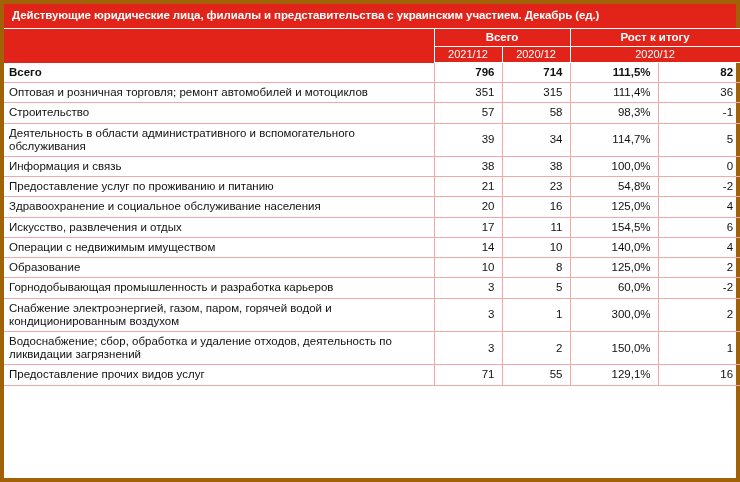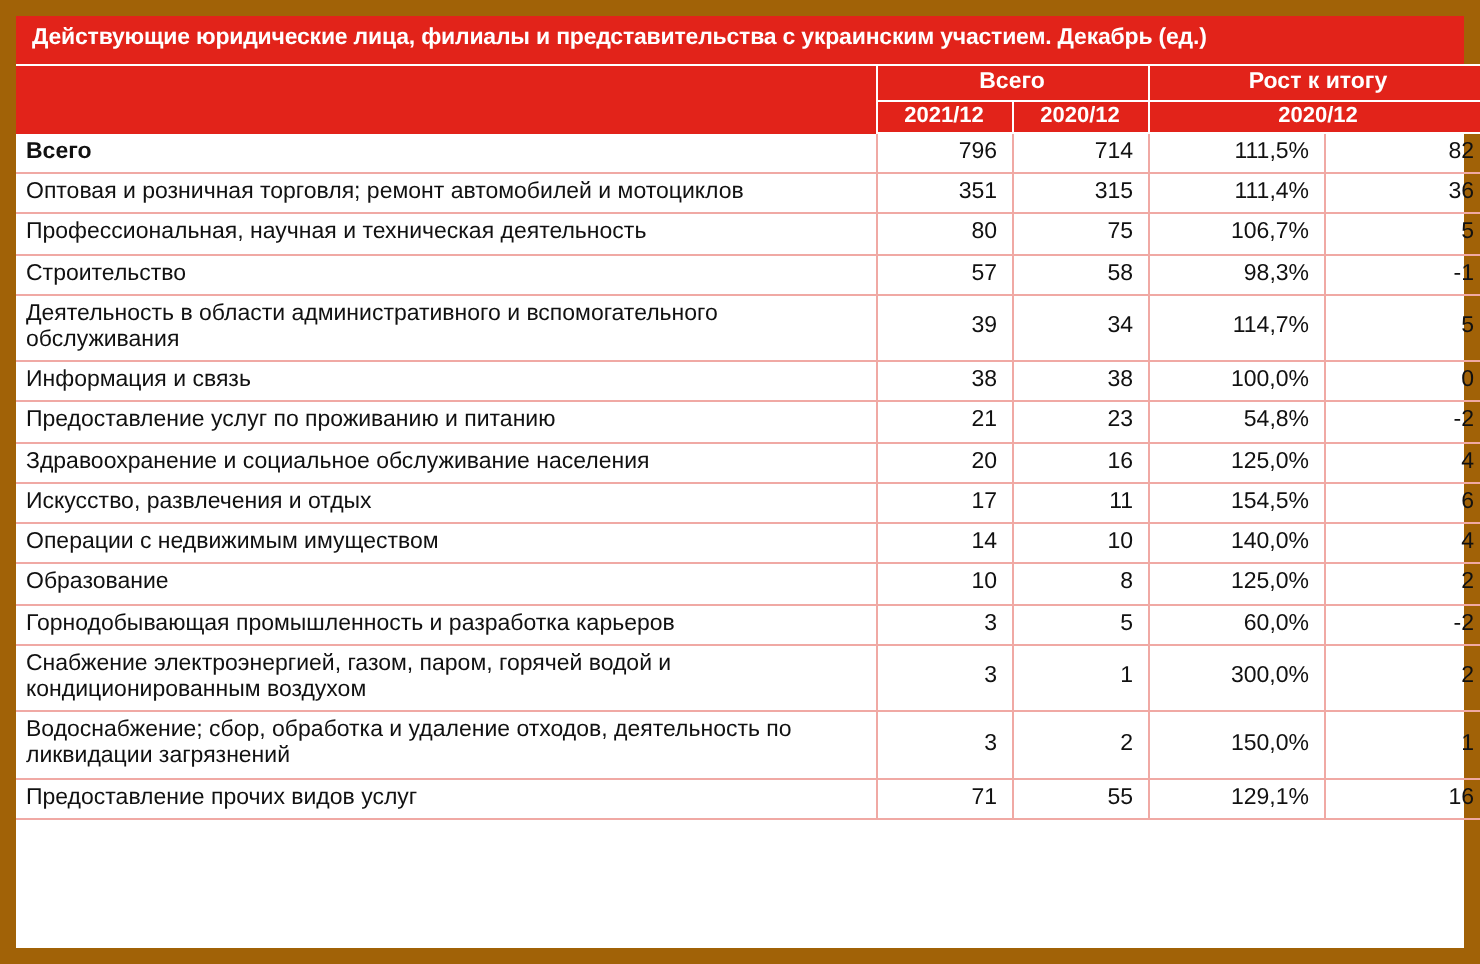--- a/index.html
+++ b/index.html
@@ -10,21 +10,21 @@
   body {
     font-family: "Liberation Sans", sans-serif;
     width: 740px;
     height: 482px;
     overflow: hidden;
   }
   .wrap {
     width: 740px;
     height: 482px;
     box-sizing: border-box;
-    border: 8px solid #a16207;
+    border: 4px solid #a16207;
     background: #ffffff;
     display: flex;
     flex-direction: column;
   }
   .title-bar {
     background: #e2231a;
     color: #ffffff;
     font-size: 11.5px;
     font-weight: bold;
     padding: 5px 6px 6px 8px;
@@ -50,21 +50,21 @@
   }
   .head-row th.blank {
     background: #e2231a;
     border-left: none;
     border-top: none;
     border-bottom: none;
   }
   .subhead-row th {
     background: #e2231a;
     color: #ffffff;
-    font-weight: bold;
+    font-weight: normal;
     font-size: 11px;
     border: 1px solid #ffffff;
     padding: 1px 4px 2px 4px;
     text-align: center;
     line-height: 1.1;
   }
   .subhead-row th.blank {
     background: #e2231a;
     border: none;
   }
@@ -79,21 +79,21 @@
     border-left: none;
   }
   td.num {
     text-align: right;
     padding-right: 7px;
   }
   td.num.last {
     border-right: none;
   }
   tr.total td {
-    font-weight: normal;
+    font-weight: bold;
     border-top: 1px solid #e2231a;
     border-bottom: 1px solid #f0a9a4;
   }
   tr.total td.label {
     font-weight: bold;
   }
   col.c-label { width: 430px; }
   col.c-a { width: 68px; }
   col.c-b { width: 68px; }
   col.c-c { width: 88px; }
@@ -136,27 +136,20 @@
         <td class="num last">82</td>
       </tr>
     <tr>
           <td class="label">Оптовая и розничная торговля; ремонт автомобилей и мотоциклов</td>
           <td class="num">351</td>
           <td class="num">315</td>
           <td class="num">111,4%</td>
           <td class="num last">36</td>
         </tr>
         <tr>
-          <td class="label">Профессиональная, научная и техническая деятельность</td>
-          <td class="num">80</td>
-          <td class="num">75</td>
-          <td class="num">106,7%</td>
-          <td class="num last">5</td>
-        </tr>
-        <tr>
           <td class="label">Строительство</td>
           <td class="num">57</td>
           <td class="num">58</td>
           <td class="num">98,3%</td>
           <td class="num last">-1</td>
         </tr>
         <tr>
           <td class="label">Деятельность в области административного и вспомогательного обслуживания</td>
           <td class="num">39</td>
           <td class="num">34</td>

